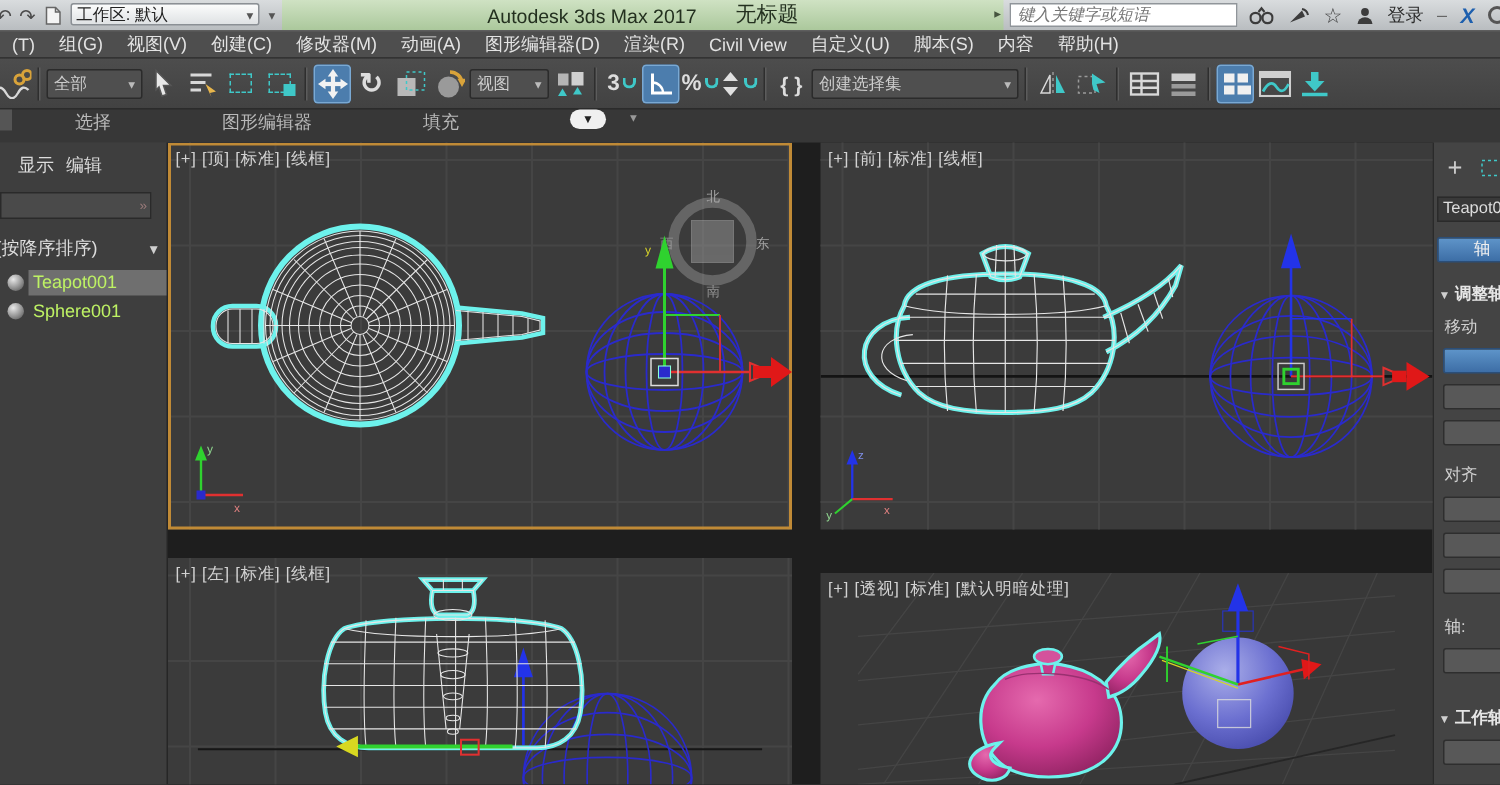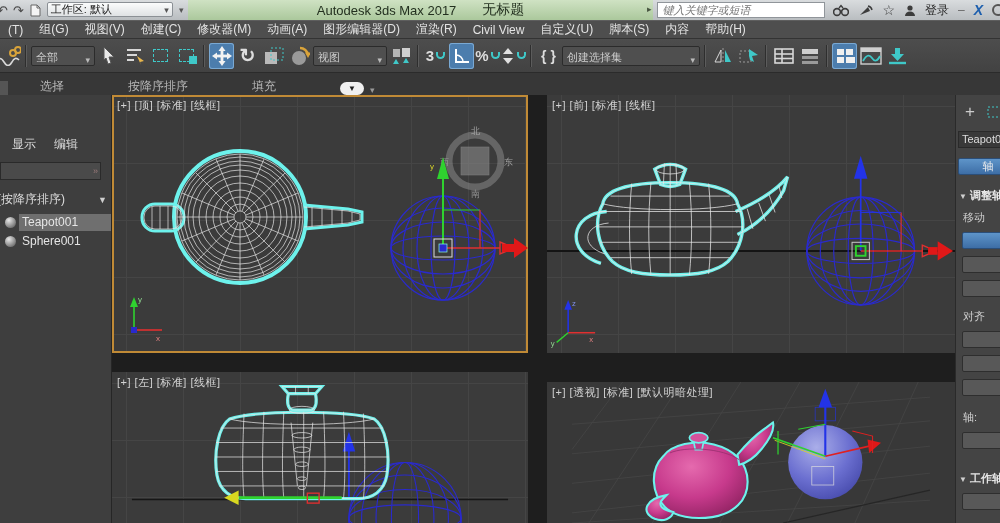--- a/index.html
+++ b/index.html
@@ -12,21 +12,21 @@
   .qat { display:flex; align-items:center; gap:5px; padding:0 4px 0 0; margin-left:-3px; }
   .qat .g { font-size:13px; color:#4a4a4a; }
   .ws-box { width:126px; height:15px; margin:2px 2px 0 2px; background:linear-gradient(#fbfcfc,#dfe2e4);
             border:1px solid #8b9095; border-radius:2px; display:flex; align-items:center;
             font-size:11px; padding:0 3px; color:#222; }
   .ws-box .sp { flex:1; }
   .flyout { width:13px; display:flex; align-items:center; justify-content:center; color:#555; font-size:9px; }
   .title-green { flex:1; background:linear-gradient(#cfe2c3,#abc89c); display:flex; align-items:center;
                  justify-content:center; gap:26px; color:#23301f; position:relative; }
   .title-green .exp { position:absolute; right:2px; top:4px; font-size:9px; color:#46543f; }
-  .search-wrap { width:168px; margin:2px 4px 2px 4px; background:#fff; border:1px solid #90959a;
+  .search-wrap { width:152px; margin:2px 4px 2px 4px; background:#fff; border:1px solid #90959a;
                  display:flex; align-items:flex-end; }
   .search-wrap input { width:100%; height:100%; border:none; outline:none; font-size:11px;
                        font-style:italic; color:#888; padding:0 4px; background:transparent;
                        font-family:"Liberation Sans",sans-serif; }
   .ic-cluster { display:flex; align-items:center; gap:9px; padding:0 4px; }
   .ic-cluster svg { display:block; }
   .signin { font-size:12px; color:#2b2b2b; }
   .xlogo { color:#1d5fae; font-weight:bold; font-size:14px; font-style:italic; }
   .dim-dash { color:#666; }
   .half-circle { width:12px; height:12px; border:2px solid #555; border-radius:50%; margin-right:-8px; }
@@ -37,57 +37,57 @@
   .menubar span { padding:0 8px; white-space:nowrap; }
 
   
   .toolbar { height:34px; background:linear-gradient(#4d4d4d,#424242); border-top:1px solid #333;
              display:flex; align-items:center; padding:0 1px; gap:1px; }
   .tbi { min-width:25px; height:26px; display:flex; align-items:center; justify-content:center;
          border-radius:3px; color:#ddd; }
   .tbi.active { background:#4c7dad; box-shadow:inset 0 0 0 1px #7aa9d3; }
   .tbsep { width:2px; height:22px; border-left:1px solid #2e2e2e; border-right:1px solid #5c5c5c; margin:0 3px; }
   .tbdrop { height:20px; background:#4f4f4f; border:1px solid #2b2b2b; border-radius:2px; color:#ccc;
-            font-size:11px; display:flex; align-items:flex-end; padding:0 4px; gap:5px;font-family:Liberation Serif, serif; }
+            font-size:11px; display:flex; align-items:center; padding:0 4px; gap:5px;font-family:Liberation Serif, serif; }
   .tbdrop .da { color:#bbb; font-size:9px; }
   .glyph { font-size:15px; font-weight:bold; }
   .magnet { width:9px; height:7px; border:2px solid #3fc8c8; border-bottom:none;
             border-radius:5px 5px 0 0; margin-left:2px; transform:rotate(180deg); }
   .dashedbox { width:15px; height:13px; border:1px dashed #3fc8c8; position:relative; }
   .dashedbox .fill { position:absolute; right:-4px; bottom:-3px; width:8px; height:8px; background:#3fc8c8; }
 
   
   .subbar { height:23px; background:#373737; border-top:1px solid #2b2b2b; display:flex;
-            align-items:flex-end; font-size:12px; color:#b9b9b9; gap:2px; }
+            align-items:flex-start; font-size:12px; color:#b9b9b9; gap:12px; }
   .subbar .cuticon { width:8px; height:14px; background:#555; margin-right:30px; }
   .subbar span.tab { margin-right:62px; }
   .pill { width:24px; height:13px; background:#f0f0f0; border-radius:7px; display:flex; align-items:center;
           justify-content:center; color:#222; font-size:8px; }
   .pill-arrow { color:#999; font-size:9px; margin-left:4px; }
 
   
   .main { display:flex; height:428px; }
 
   
   .lpanel { width:112px; background:#3e3e3e; border-right:1px solid #262626; padding-top:7px;
             font-size:12px; color:#ddd; position:relative; }
-  .lp-tabs { display:flex; gap:18px; padding-left:12px;margin-top:34px; }
+  .lp-tabs { display:flex; gap:8px; padding-left:12px; }
   .lp-search { margin:9px 10px 0 0; height:18px; background:#4a4a4a; border:1px solid #2a2a2a;
                display:flex; align-items:center; }
   .lp-search input { flex:1; background:transparent; border:none; outline:none; color:#ddd;
                      font-size:11px; padding:0 3px; width:80px; font-family:"Liberation Sans",sans-serif; }
   .lp-search .chev { color:#9a7a7a; font-size:9px; padding-right:2px; }
   .lp-sort { display:flex; align-items:center; margin-top:11px; padding:0 4px 0 0; }
   .lp-sort .lbl { flex:1; margin-left:-3px; }
   .lp-sort .arr { color:#cfcfcf; font-size:9px; }
   .lp-list { margin-top:5px; }
   .lp-row { display:flex; align-items:center; height:19px; }
   .bullet { width:11px; height:11px; border-radius:50%; margin:0 3px 0 5px;
             background:radial-gradient(circle at 35% 30%, #e8e8e8, #8a8a8a 60%, #4a4a4a); }
-  .lp-name { flex:1; height:17px; line-height:17px; padding-left:3px; color:#e5e5e5; }
+  .lp-name { flex:1; height:17px; line-height:17px; padding-left:3px; color:#bef264; }
   .lp-row.sel .lp-name { background:#6f6f6f; }
 
   
   .vparea { flex:1; background:#1e1e1e; display:grid; grid-template-columns:416px 1fr;
             grid-template-rows:258px 1fr; gap:19px; }
   .vp { position:relative; background-color:#3b3b3b;
         background-image:linear-gradient(to right,#454545 1px,transparent 1px),
                          linear-gradient(to bottom,#454545 1px,transparent 1px);
         background-size:57px 57px; background-position:14px 11px; overflow:hidden; }
   .vp.persp { background-image:none; background-color:#383838;margin-top:10px; }
@@ -233,21 +233,21 @@
         <rect x="7" y="1" width="12" height="12" fill="none" stroke="#3fc8c8" stroke-dasharray="2 2"></rect>
       </svg>
   </span>
   <span class="tbi">
     <svg width="20" height="20">
         <circle cx="9" cy="12" r="7" fill="#9a9a9a"></circle>
         <path d="M10,2 a8,8 0 0 1 8,7" fill="none" stroke="#d9a33a" stroke-width="2.4"></path>
         <polygon points="18,12 15,6.5 21,6.5" fill="#d9a33a"></polygon>
       </svg>
   </span>
-  <span class="tbdrop" style="width:74px">
+  <span class="tbdrop" style="width:53px">
     <span>视图</span>
     <span class="da" style="margin-left:auto">▾</span>
   </span>
   <span class="tbi">
     <svg width="22" height="20">
         <rect x="3" y="3" width="7" height="8" fill="#b5b5b5"></rect>
         <rect x="12" y="2" width="8" height="9" fill="#cfcfcf"></rect>
         <g fill="#3fc8c8">
           <polygon points="6,13 3,18 9,18"></polygon>
           <polygon points="16,12 13,17 19,17"></polygon>
@@ -337,21 +337,21 @@
         <rect x="8" y="1" width="5" height="7" fill="#3fc8c8"></rect>
         <polygon points="10.5,14 4,7 17,7" fill="#3fc8c8"></polygon>
         <line x1="2" y1="16" x2="19" y2="16" stroke="#3fc8c8" stroke-width="2.4"></line>
       </svg>
   </span>
 </div>
 
 <div class="subbar">
   <span class="cuticon"></span>
   <span class="tab">选择</span>
-  <span class="tab">按降序排序</span>
+  <span class="tab">图形编辑器</span>
   <span class="tab">填充</span>
   <span class="pill">
       <span>▼</span>
     </span>
   <span class="pill-arrow">▾</span>
 </div>
 
 <div class="main">
 
   <div class="lpanel">

